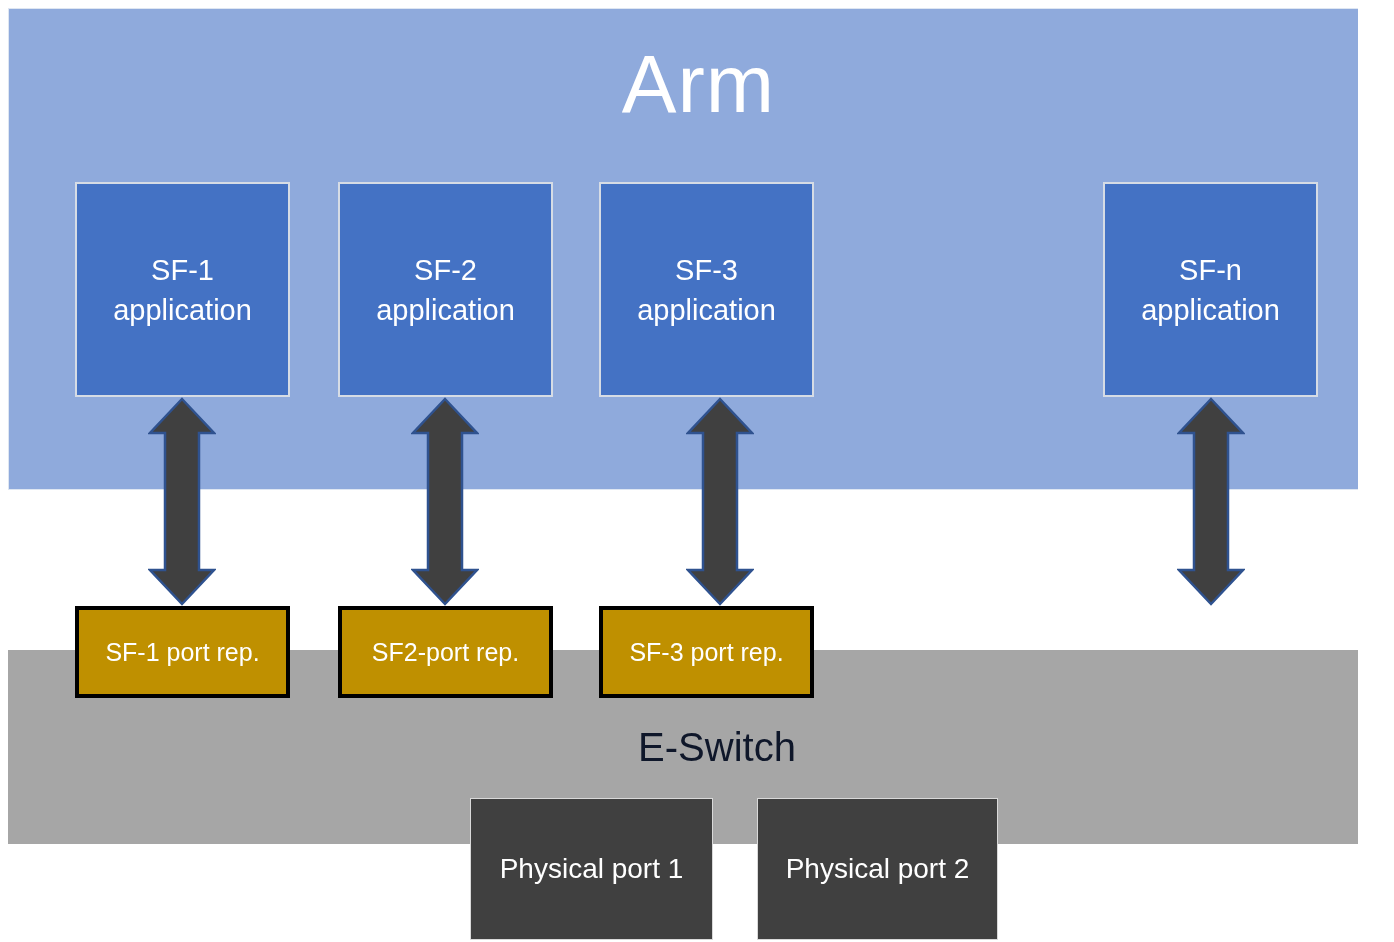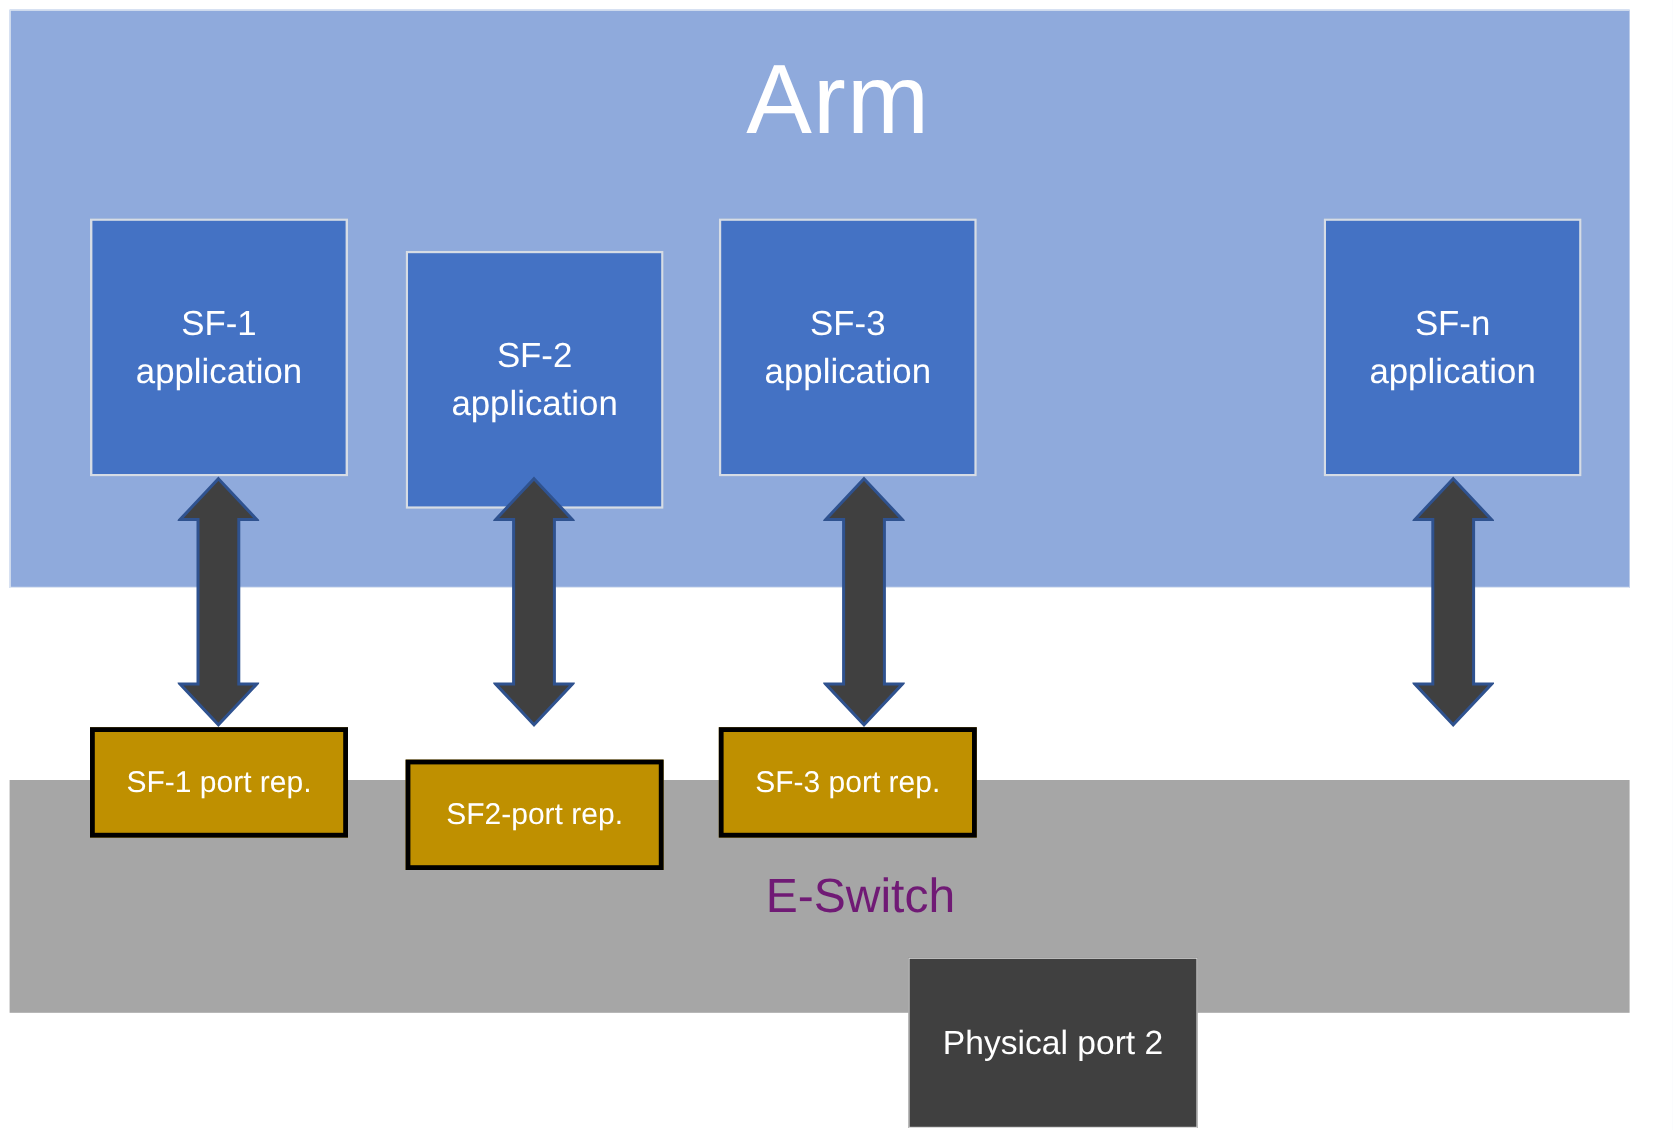--- a/index.html
+++ b/index.html
@@ -81,21 +81,21 @@
     position: absolute;
     left: 8px; top: 650px;
     width: 1381px; height: 194px;
     background: #A6A6A6;
     z-index: 1;
     display: flex;
     align-items: center;
     justify-content: center;
   }
   .eswitch-label {
-    color: #701a75;
+    color: #0f172a;
     font-size: 40px;
     line-height: 1;
     margin-left: 37px;
   }
   
   .physical-port-box {
     position: absolute;
     top: 798px;
     height: 142px;
     background: #404040;
@@ -107,21 +107,21 @@
     color: #ffffff;
     font-size: 28px;
     text-align: center;
     z-index: 3;
   }
   .pp1 { left: 470px; width: 243px; }
   .pp2 { left: 757px; width: 241px; }
 
   
   .col1 { left: 75px; }
-  .col2 { left: 338px; margin-top: 27px; }
+  .col2 { left: 338px; }
   .col3 { left: 599px; }
   .col4 { left: 1103px; }
   .arr1 { left: 148px; }
   .arr2 { left: 411px; }
   .arr3 { left: 686px; }
   .arr4 { left: 1177px; }
 </style>
 </head>
 <body>
 
@@ -168,17 +168,20 @@
   <div class="port-rep-box col1">
     <span>SF-1 port rep.</span>
   </div>
   <div class="port-rep-box col2">
     <span>SF2-port rep.</span>
   </div>
   <div class="port-rep-box col3">
     <span>SF-3 port rep.</span>
   </div>
 
+  <div class="physical-port-box pp1">
+    <span>Physical port 1</span>
+  </div>
   <div class="physical-port-box pp2">
     <span>Physical port 2</span>
   </div>
 
 </div>
 
 </body></html>

